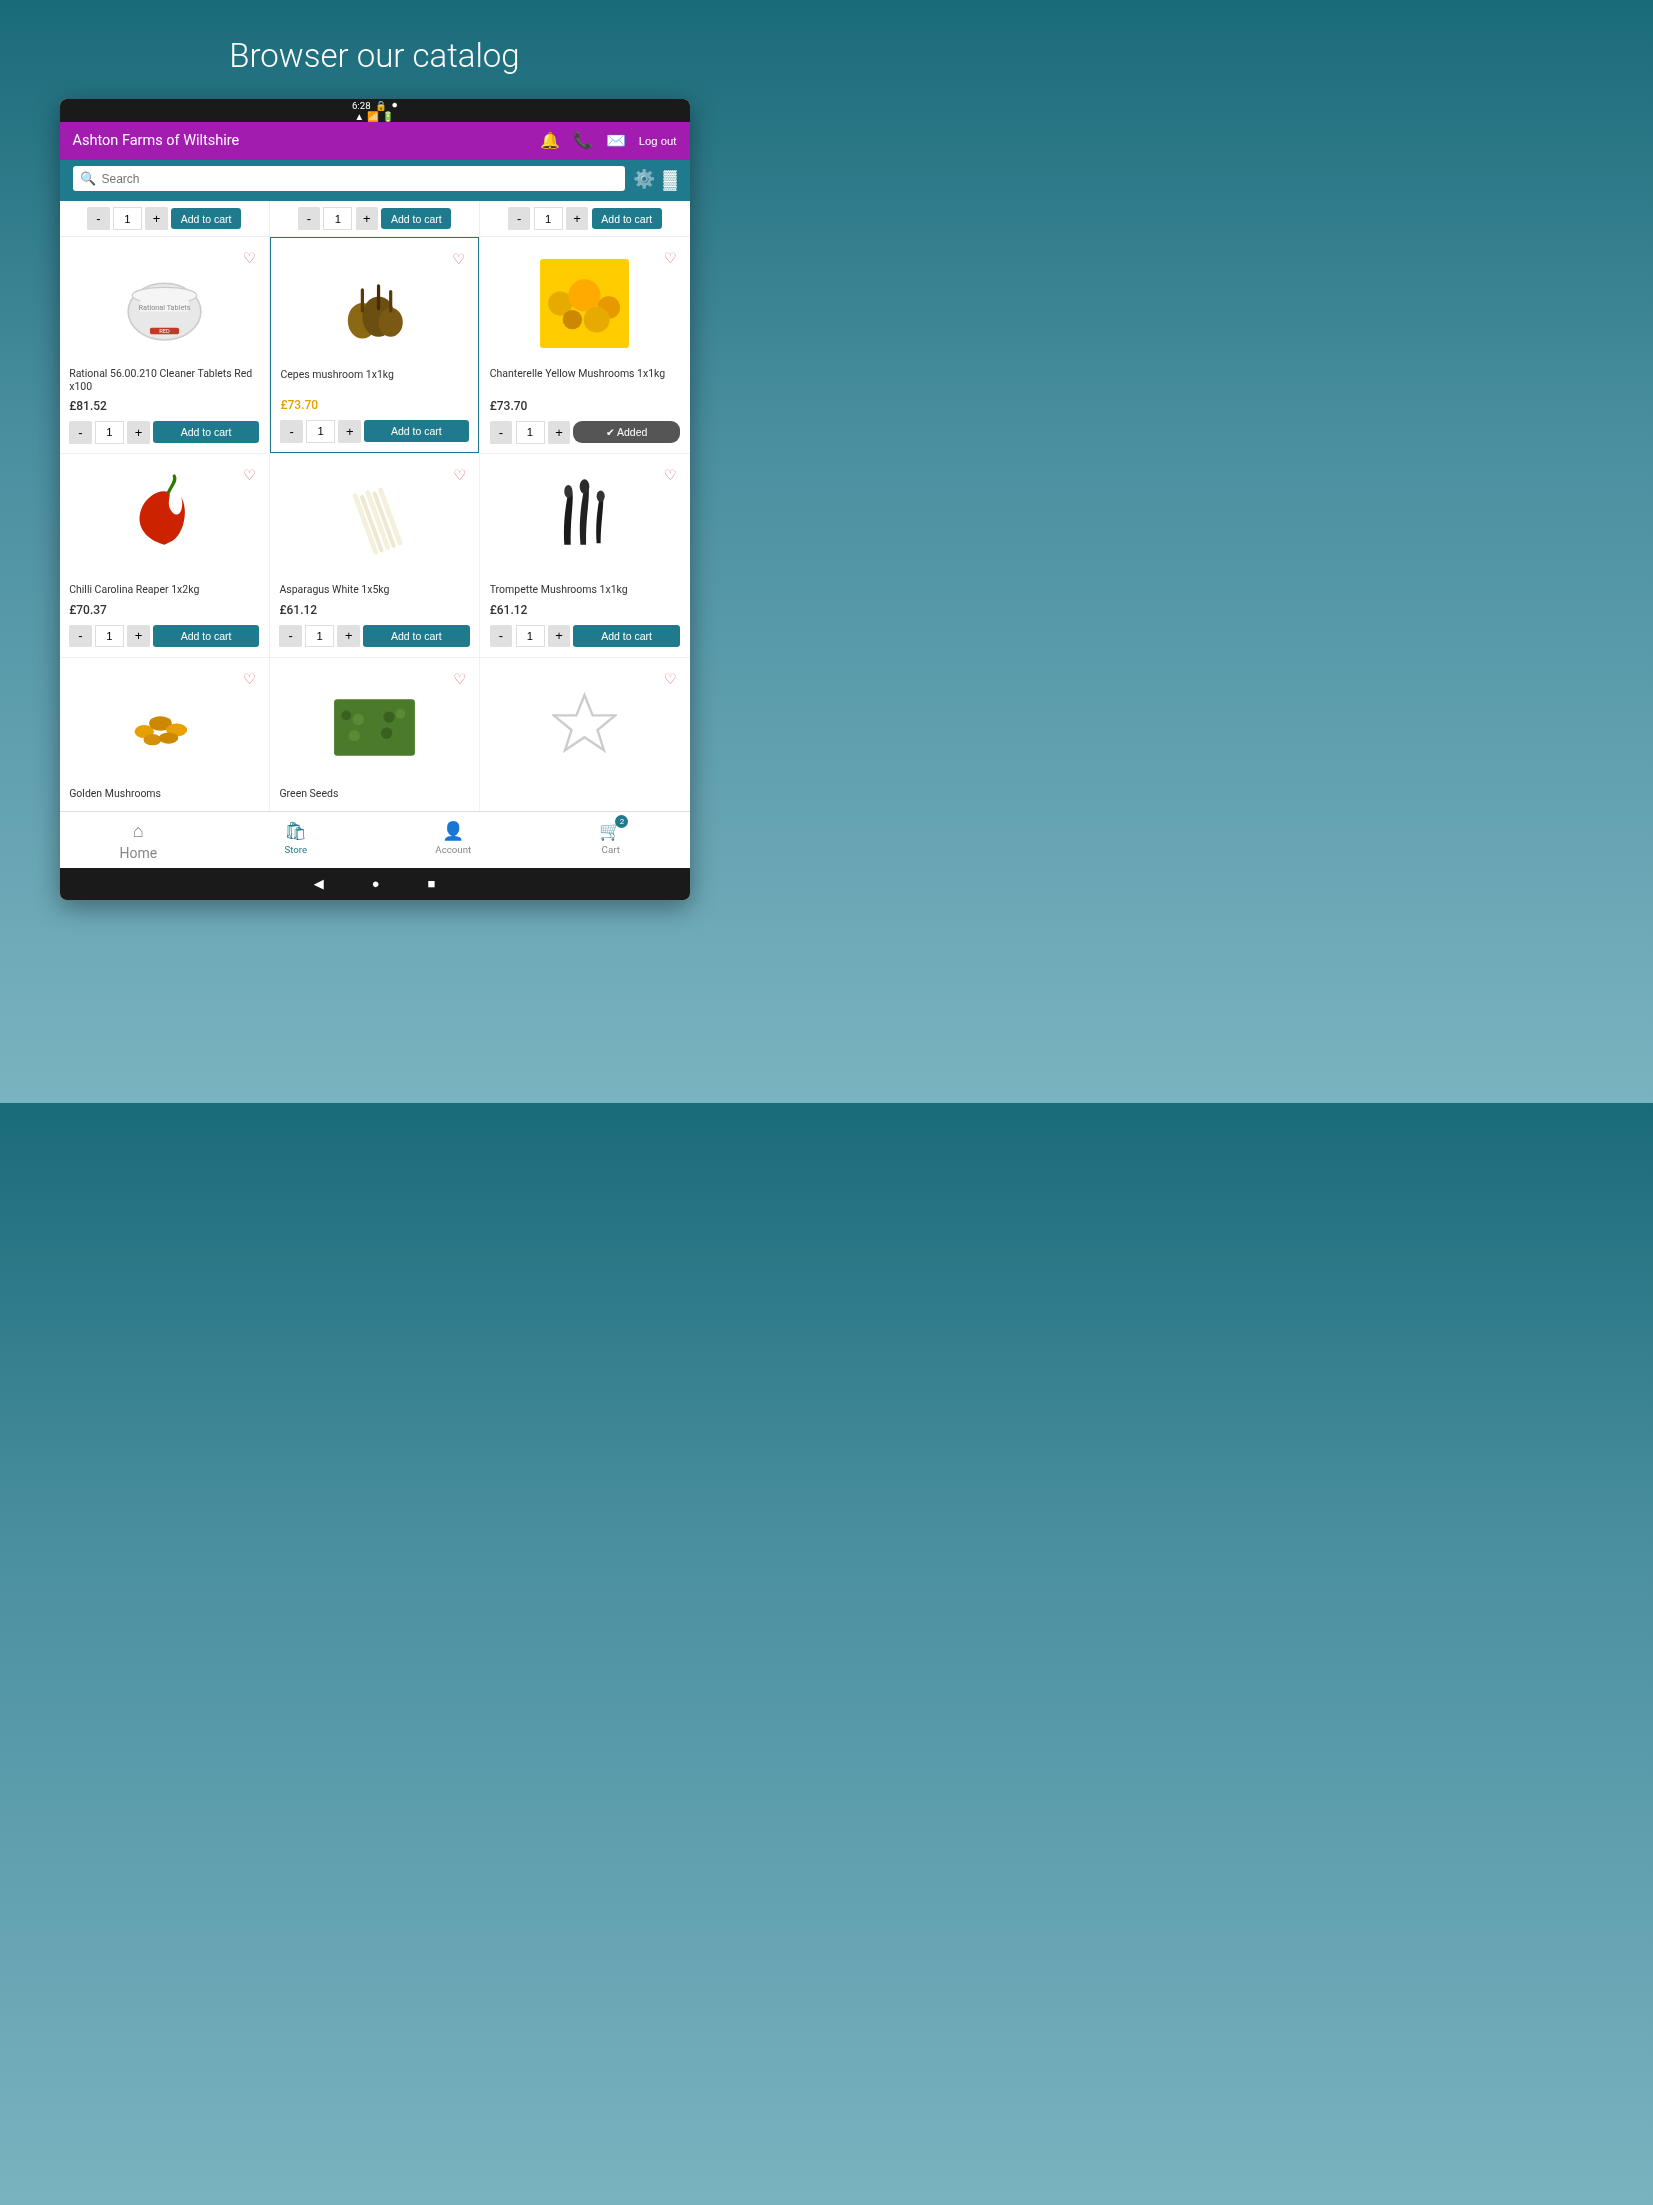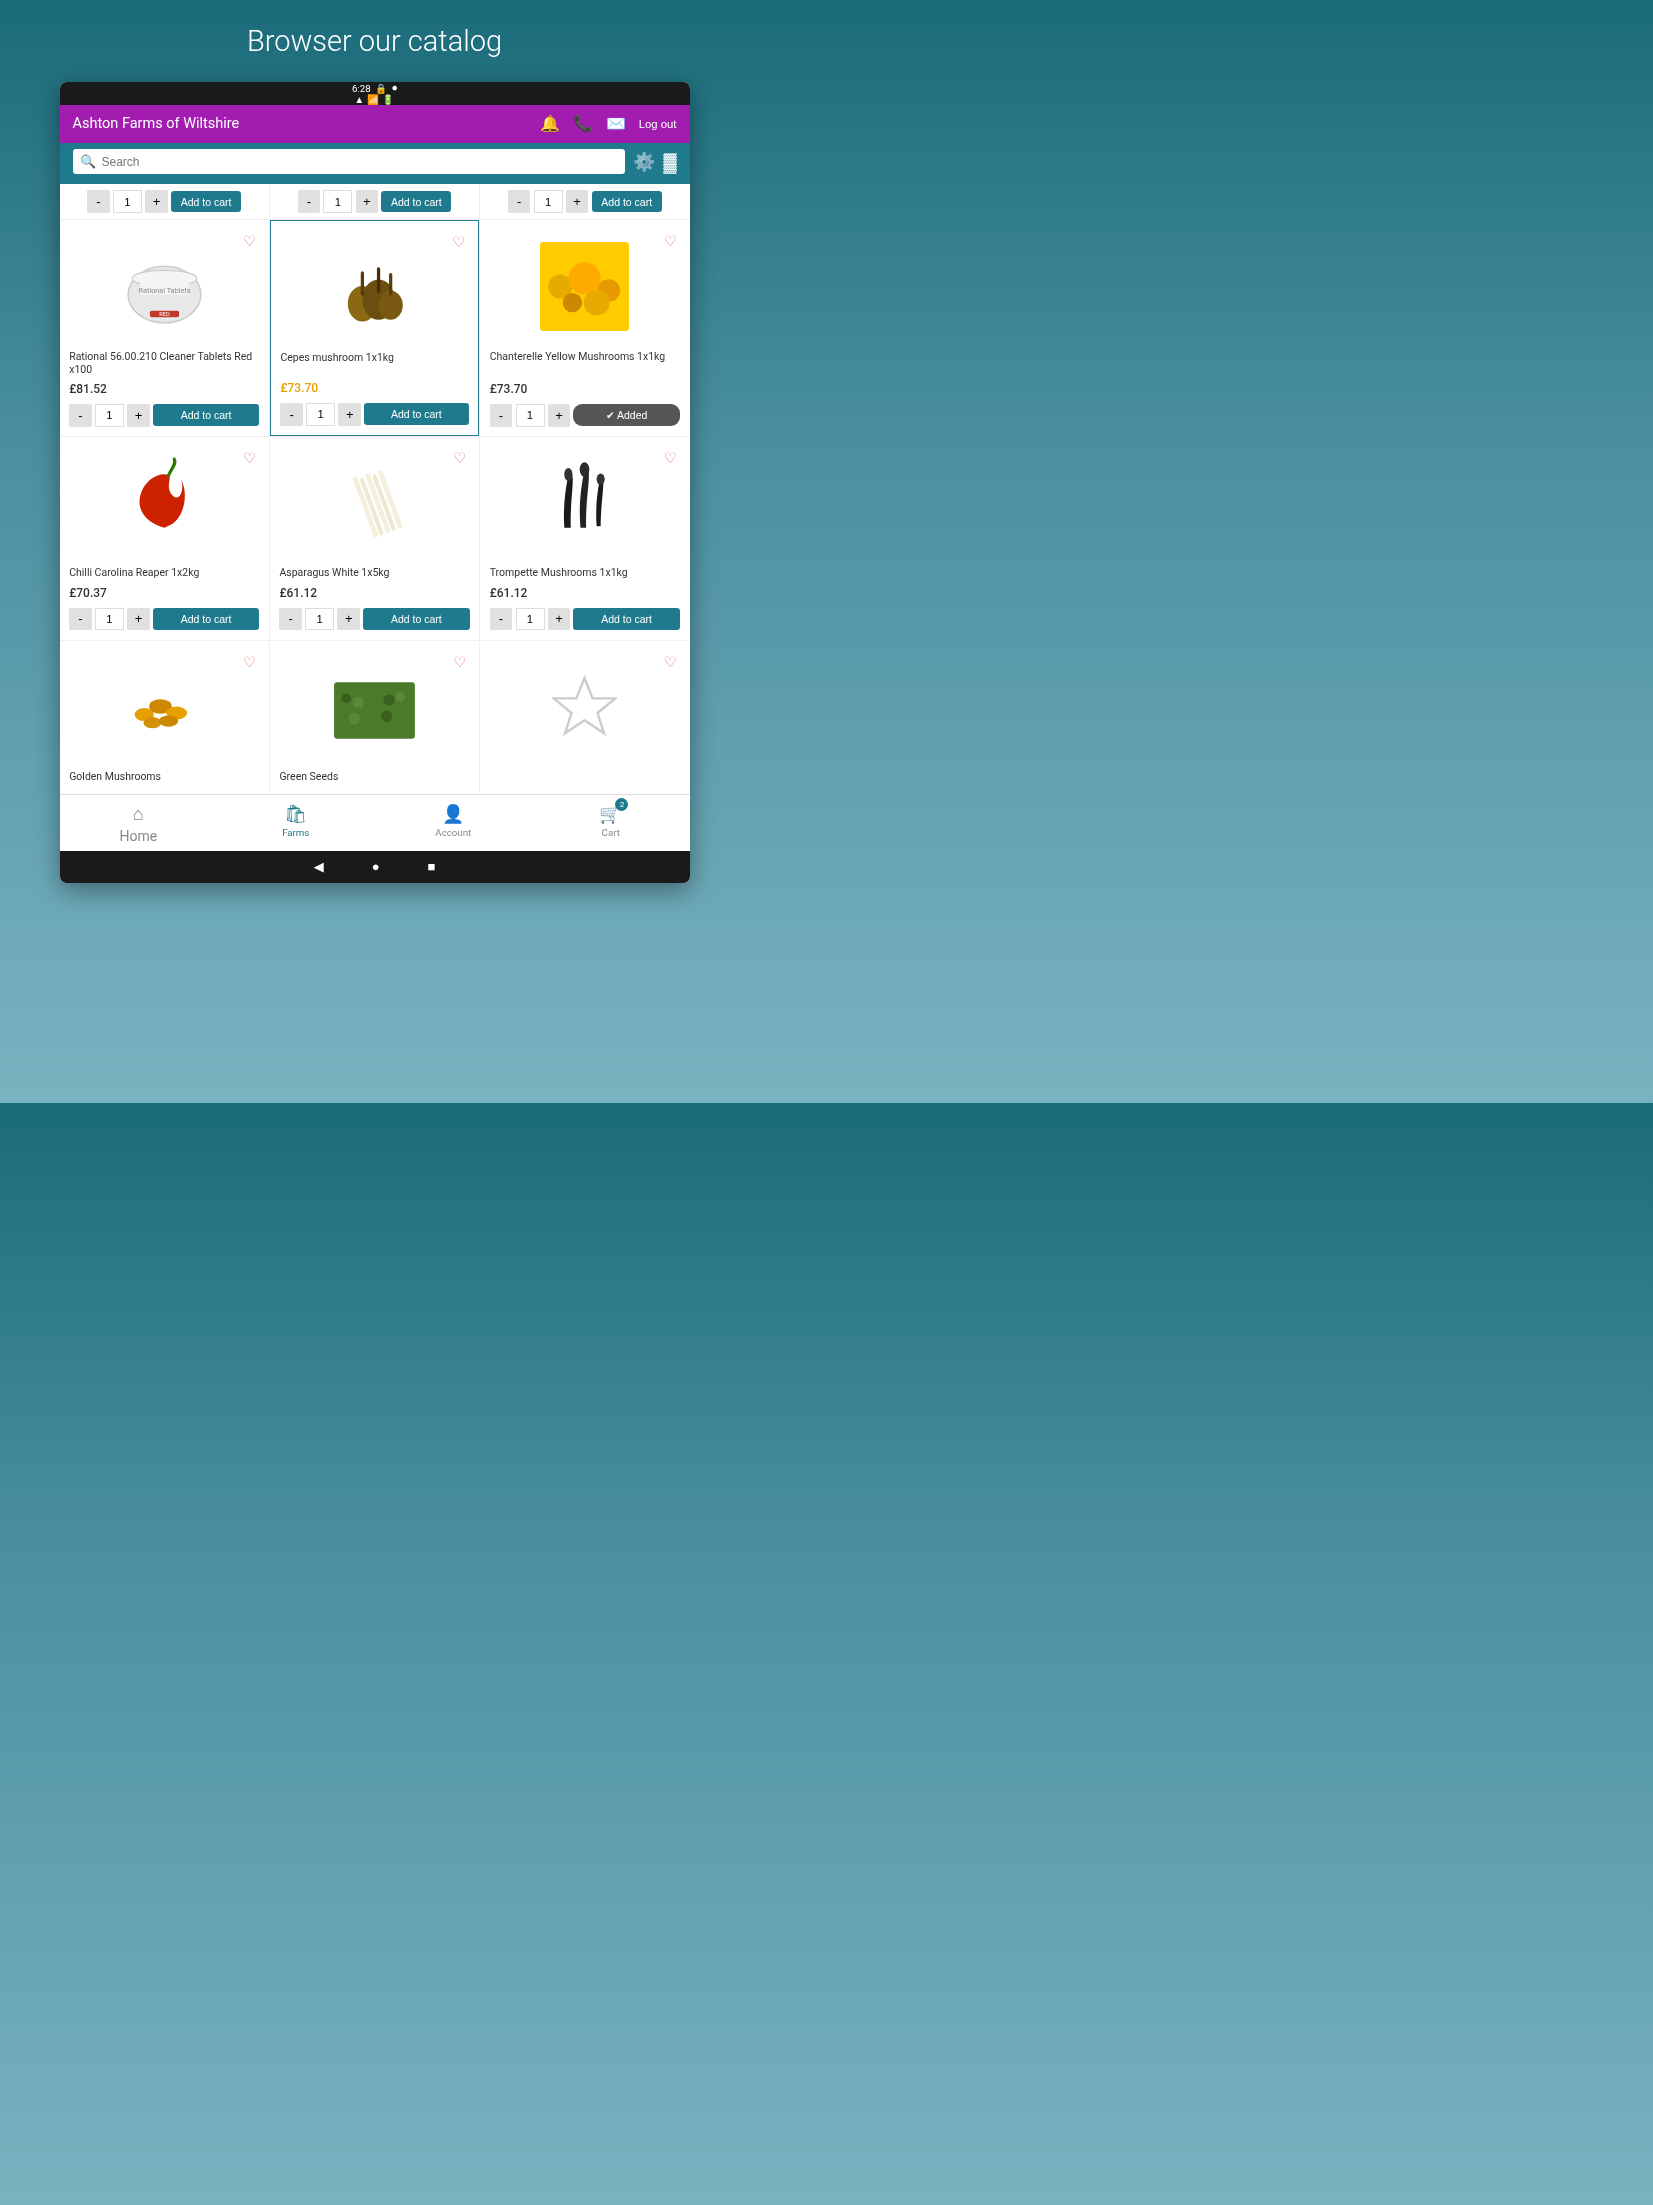--- a/index.html
+++ b/index.html
@@ -7,24 +7,24 @@
       width: 749px;
       min-height: 1103px;
       background: linear-gradient(180deg, #1a6b7a 0%, #4a8fa0 40%, #7ab3c0 100%);
       font-family: 'Roboto', Arial, sans-serif;
       display: flex;
       flex-direction: column;
       align-items: center;
     }
     .page-title {
       color: white;
-      font-size: 29px;
+      font-size: 33px;
       font-weight: 300;
       text-align: center;
-      padding: 24px 0 16px;
+      padding: 36px 0 16px;
       width: 100%;
     }
     .phone-frame {
       width: 630px;
       background: #f5f5f5;
       border-radius: 6.5px;
       overflow: hidden;
       box-shadow: 0 6.5px 26px rgba(0,0,0,0.4);
       margin-top: 8px;
     }
@@ -469,21 +469,21 @@
       </div>
     </div>
 
   <div class="bottom-nav" id="bottom-nav">
   <div class="nav-item">
         <div class="nav-icon">⌂</div>
         <span style="font-size: 14px;">Home</span>
       </div>
       <div class="nav-item active">
         <div class="nav-icon">🛍</div>
-        <span style="font-size: 9.7px;">Farms</span>
+        <span style="font-size: 9.7px;">Store</span>
       </div>
       <div class="nav-item">
         <div class="nav-icon">👤</div>
         <span style="font-size: 9.7px;">Account</span>
       </div>
       <div class="nav-item">
         <div class="nav-icon">🛒<span class="cart-badge">2</span></div>
         <span style="font-size: 9.7px;">Cart</span>
       </div>
     </div>

